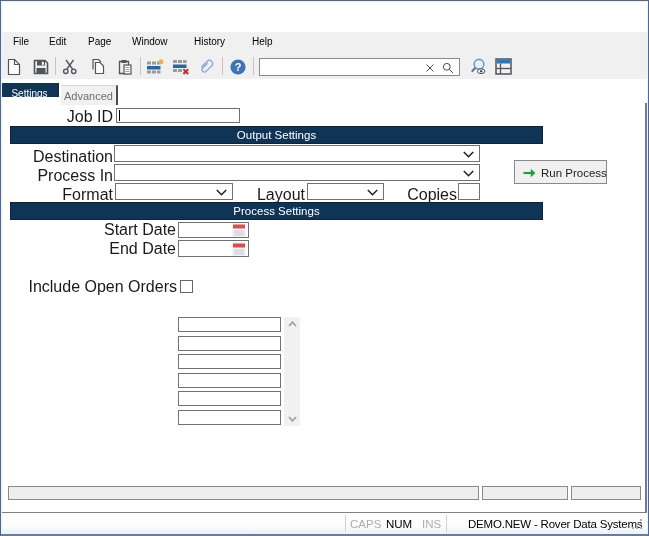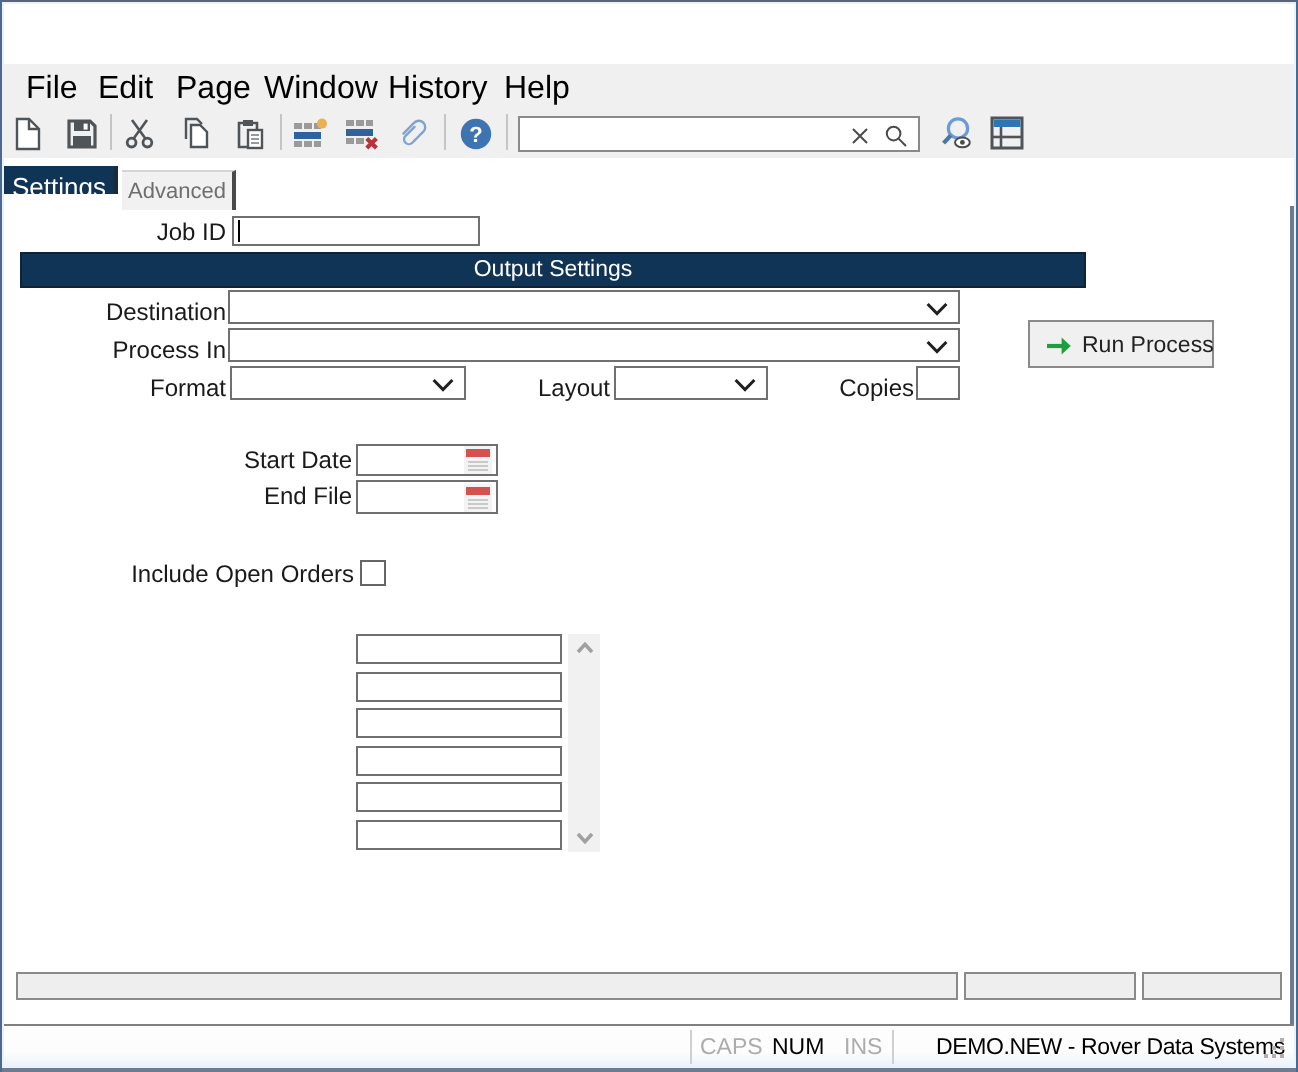--- a/index.html
+++ b/index.html
@@ -8,35 +8,35 @@
 #win { position:absolute; left:0; top:0; width:649px; height:536px; background:#fff; }
 #win::after { content:""; position:absolute; inset:0; pointer-events:none; z-index:99;
   box-shadow: inset 1px 0 #4a6a94, inset -1px 0 #4a6a94, inset 0 1px #5a6676, inset 0 -2px #6e7b90,
               inset 2px 0 #eaf2fb, inset -2px 0 #eaf2fb, inset 0 2px #e9f1fa; }
 
 #titlebar { position:absolute; left:1px; top:1px; width:647px; height:31px; background:#f0f0f0; }
 #titleicon { position:absolute; left:10px; top:7px; width:13px; height:15px; border:1.5px solid #4d4d4d; background:#fff; }
 #titleicon i { position:absolute; left:2px; height:1.2px; background:#4d4d4d; display:block; }
 #titletext { position:absolute; left:29px; top:10px; font-size:11px; letter-spacing:-0.28px; color:#000; white-space:nowrap; }
 
-#menubar { position:absolute; left:1px; top:32px; width:647px; height:22px; background:#f0f0f0; font-size:16px; color:#000; }
+#menubar { position:absolute; left:1px; top:32px; width:647px; height:22px; background:#f0f0f0; font-size:10px; color:#000; }
 #menubar span { position:absolute; top:4px; }
 
 #toolbar { position:absolute; left:1px; top:54px; width:647px; height:25px; background:#f0f0f0; }
 .tsep { position:absolute; top:3px; width:1px; height:18px; background:#c5c5c5; }
 #searchbox { position:absolute; left:258px; top:4px; width:201px; height:18px; background:#fff; border:1px solid #8a8a8a; }
 
 #form { position:absolute; left:0; top:79px; width:649px; height:433px; background:#fff; font-size:12px; }
-#tab1 { position:absolute; left:2px; top:4px; width:57px; height:14px; background:#0f3456; color:#fff; text-align:center; line-height:22px; border-right:2px solid #1b2b3e; font-size:13px; }
+#tab1 { position:absolute; left:2px; top:4px; width:57px; height:14px; background:#0f3456; color:#fff; text-align:center; line-height:22px; border-right:2px solid #1b2b3e; font-size:10px; }
 #tab2 { position:absolute; left:61px; top:6px; width:57px; height:20px; background:#f1f1f1; color:#6e6e6e; text-align:center; line-height:20px; border-top:1px solid #d5d5d5; border-right:2px solid #4a4a4a; font-size:11px; }
 .navybar { position:absolute; left:10px; width:533px; height:18px; background:#0f3456; border:1px solid #0e2338; color:#fff; font-size:11.5px; text-align:center; line-height:17px; }
 #bar1 { top:47px; }
 #bar2 { top:123px; }
 #bar3 { top:389px; }
-.lbl { position:absolute; font-size:12px; color:#1a1a1a; white-space:nowrap; text-align:right; }
+.lbl { position:absolute; font-size:16px; color:#1a1a1a; white-space:nowrap; text-align:right; }
 .inp { position:absolute; background:#fff; border:1px solid #707070; }
 .combo { position:absolute; background:#fff; border:1px solid #707070; height:17px; }
 #runbtn { position:absolute; left:514px; top:81px; width:93px; height:24px; background:#f0f0f0; border:1px solid #8a8a8a; font-size:12px; color:#222; text-align:center; white-space:nowrap; }
 #sbar { position:absolute; left:284px; top:238px; width:16px; height:109px; background:#f1f1f1; }
 .sfield { position:absolute; top:407px; height:14px; background:#eeeeee; border:1px solid #8a8a8a; }
 
 #statusbar { position:absolute; left:1px; top:512px; width:647px; height:22px; background:linear-gradient(#fdfdfd 60%, #e9f1fb); border-top:1px solid #808080; font-size:11.5px; }
 #statusbar .gray { color:#acacac; }
 #statusbar .vsep { position:absolute; top:2px; width:1px; height:17px; background:#d0d0d0; }
 svg { display:block; }
@@ -185,29 +185,30 @@
     <div class="lbl" style="right:192px; top:107px; height:17px; line-height:17px;">Copies</div>
     <div class="inp" style="left:458px; top:104px; width:22px; height:17px;"></div>
     <button id="runbtn">
       <svg style="position:absolute;left:8px;top:6px;" width="14" height="12" viewBox="0 0 14 12">
         <line x1="0.5" y1="6" x2="8.5" y2="6" stroke="#1e9e3e" stroke-width="2.1"></line>
         <path d="M7.8 1.8 L12.4 6 L7.8 10.2 Z" fill="#1e9e3e"></path>
       </svg>
       <span style="position:absolute;left:26px;top:6px;font-size:11.5px;">Run Process</span>
     </button>
 
+    <div class="navybar" id="bar2">Process Settings</div>
     <div class="lbl" style="right:473px; top:143px; height:16px; line-height:16px;text-align:right;">Start Date</div>
     <div class="inp" style="left:178px; top:143px; width:71px; height:16px;">
       <svg style="position:absolute;right:2px;top:0px;" width="14" height="14" viewBox="0 0 14 14">
         <rect x="0" y="0" width="14" height="14" fill="#f3f3f3"></rect>
         <rect x="1" y="1.5" width="12" height="4" fill="#d6504d"></rect>
         <path d="M2 8 h10 M2 10 h10 M2 12 h10" stroke="#c9c9c9" stroke-width="1"></path>
       </svg>
     </div>
-    <div class="lbl" style="right:473px; top:161px; height:17px; line-height:17px;">End File</div>
+    <div class="lbl" style="right:473px; top:161px; height:17px; line-height:17px;">End Date</div>
     <div class="inp" style="left:178px; top:161px; width:71px; height:17px;">
       <svg style="position:absolute;right:2px;top:1px;" width="14" height="14" viewBox="0 0 14 14">
         <rect x="0" y="0" width="14" height="14" fill="#f3f3f3"></rect>
         <rect x="1" y="1.5" width="12" height="4" fill="#d6504d"></rect>
         <path d="M2 8 h10 M2 10 h10 M2 12 h10" stroke="#c9c9c9" stroke-width="1"></path>
       </svg>
     </div>
     <div class="lbl" style="right:472px; top:201px; height:14px; line-height:14px;">Include Open Orders</div>
     <div class="inp" style="left:180px; top:201px; width:13px; height:13px; border-color:#666;"></div>
 

